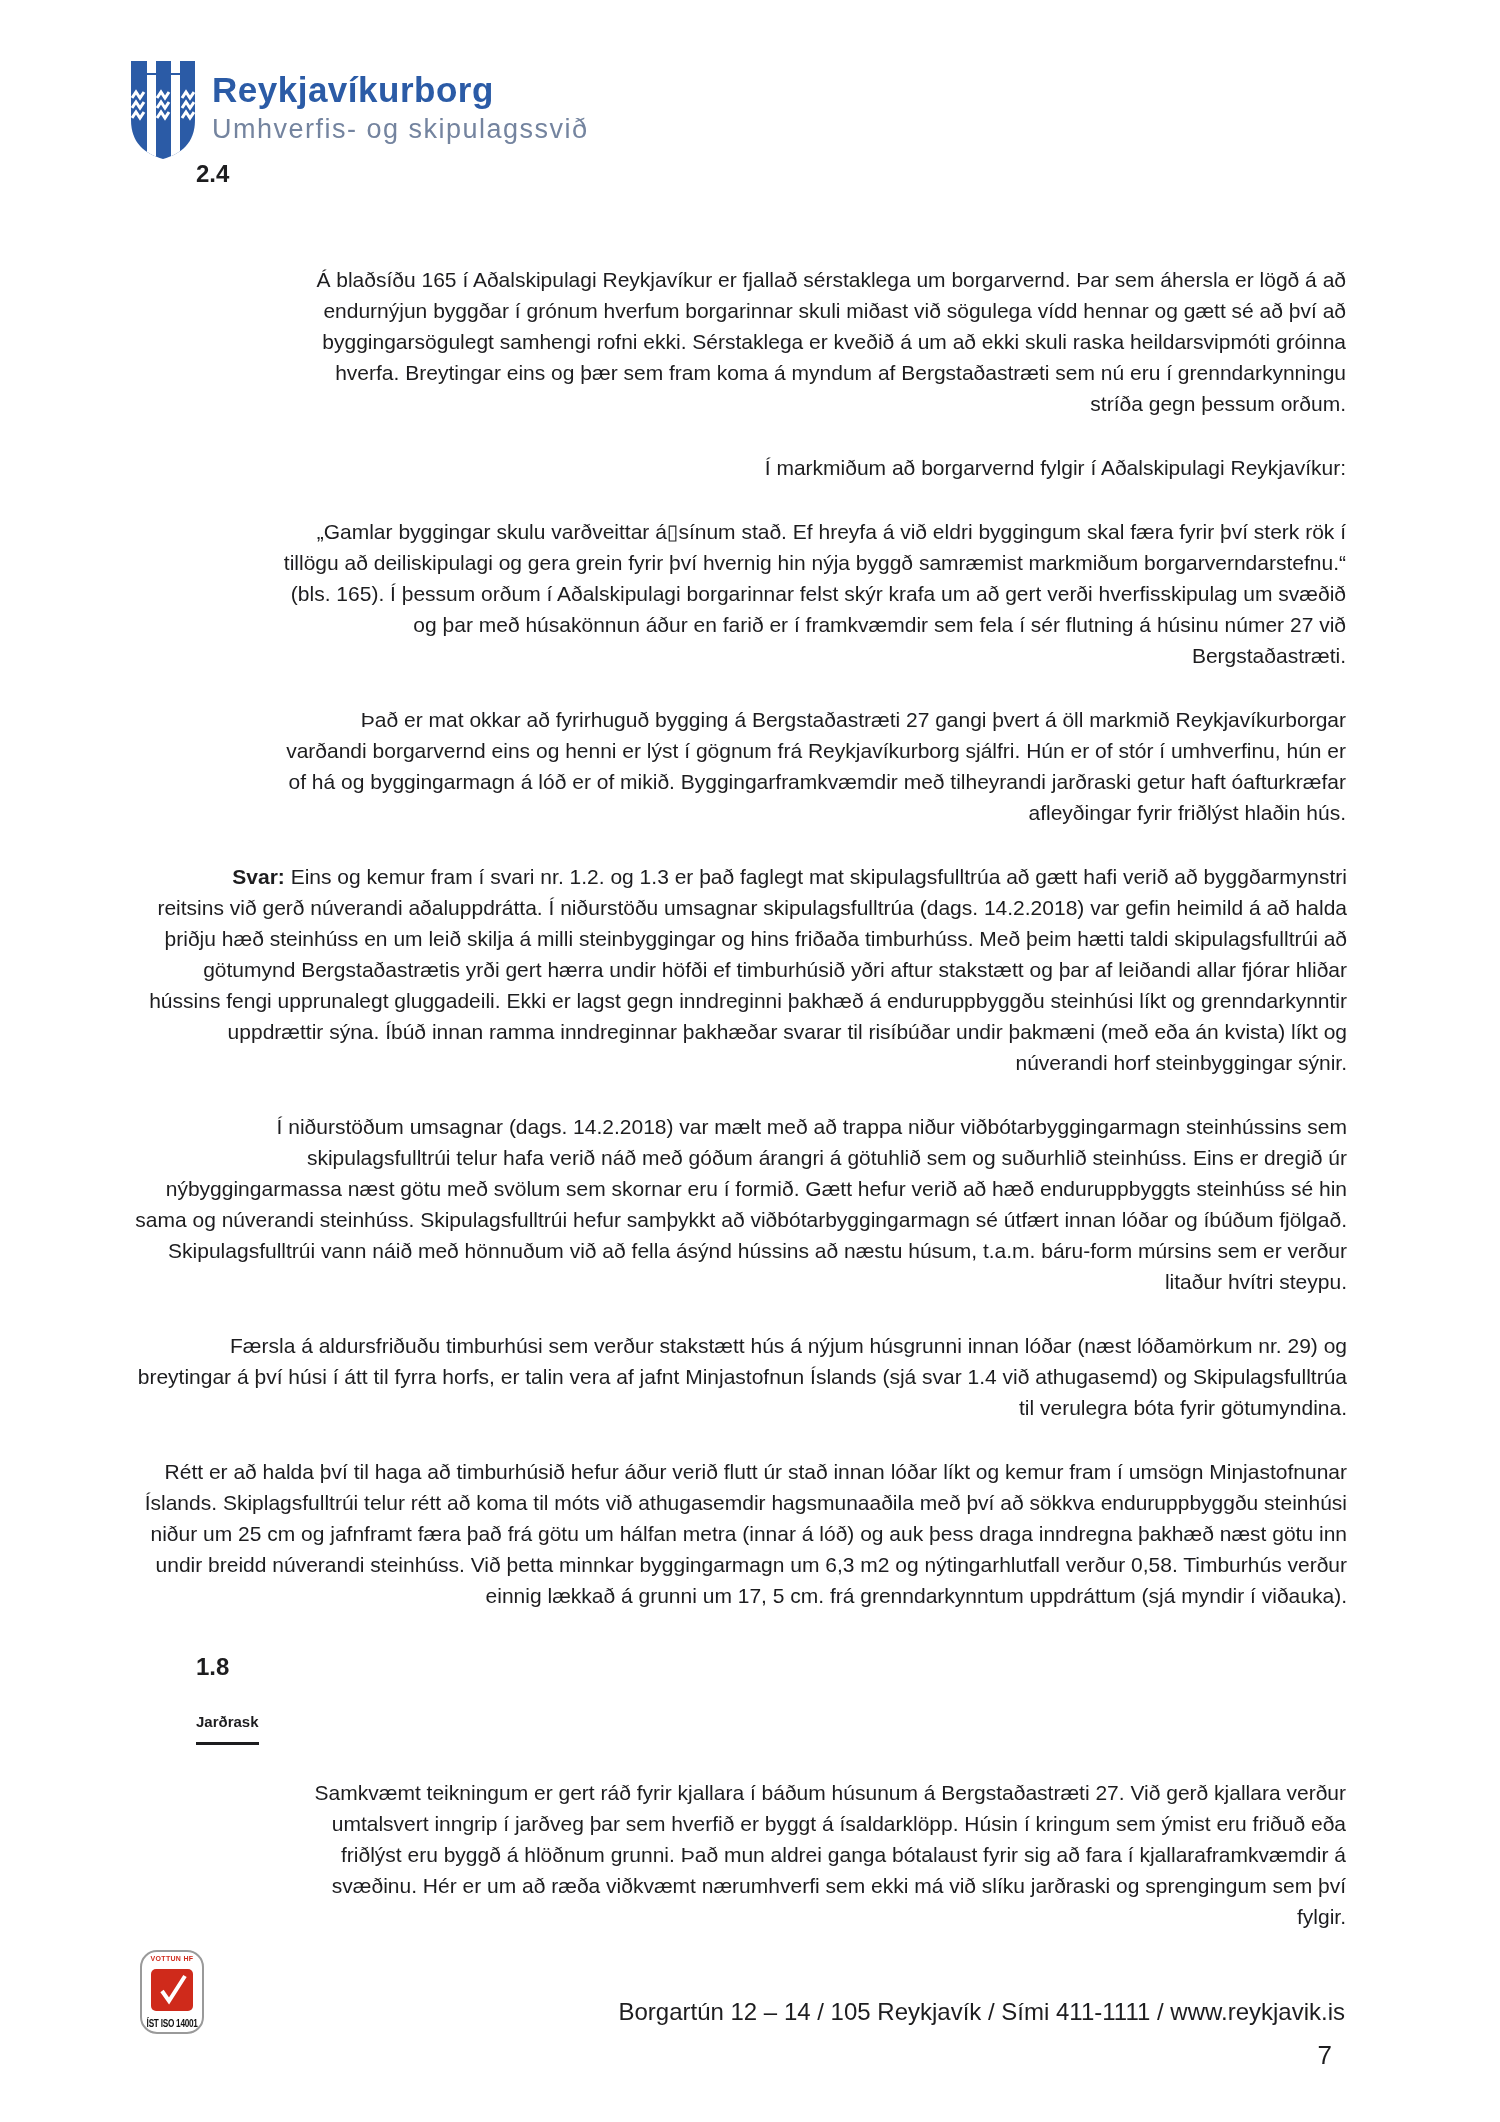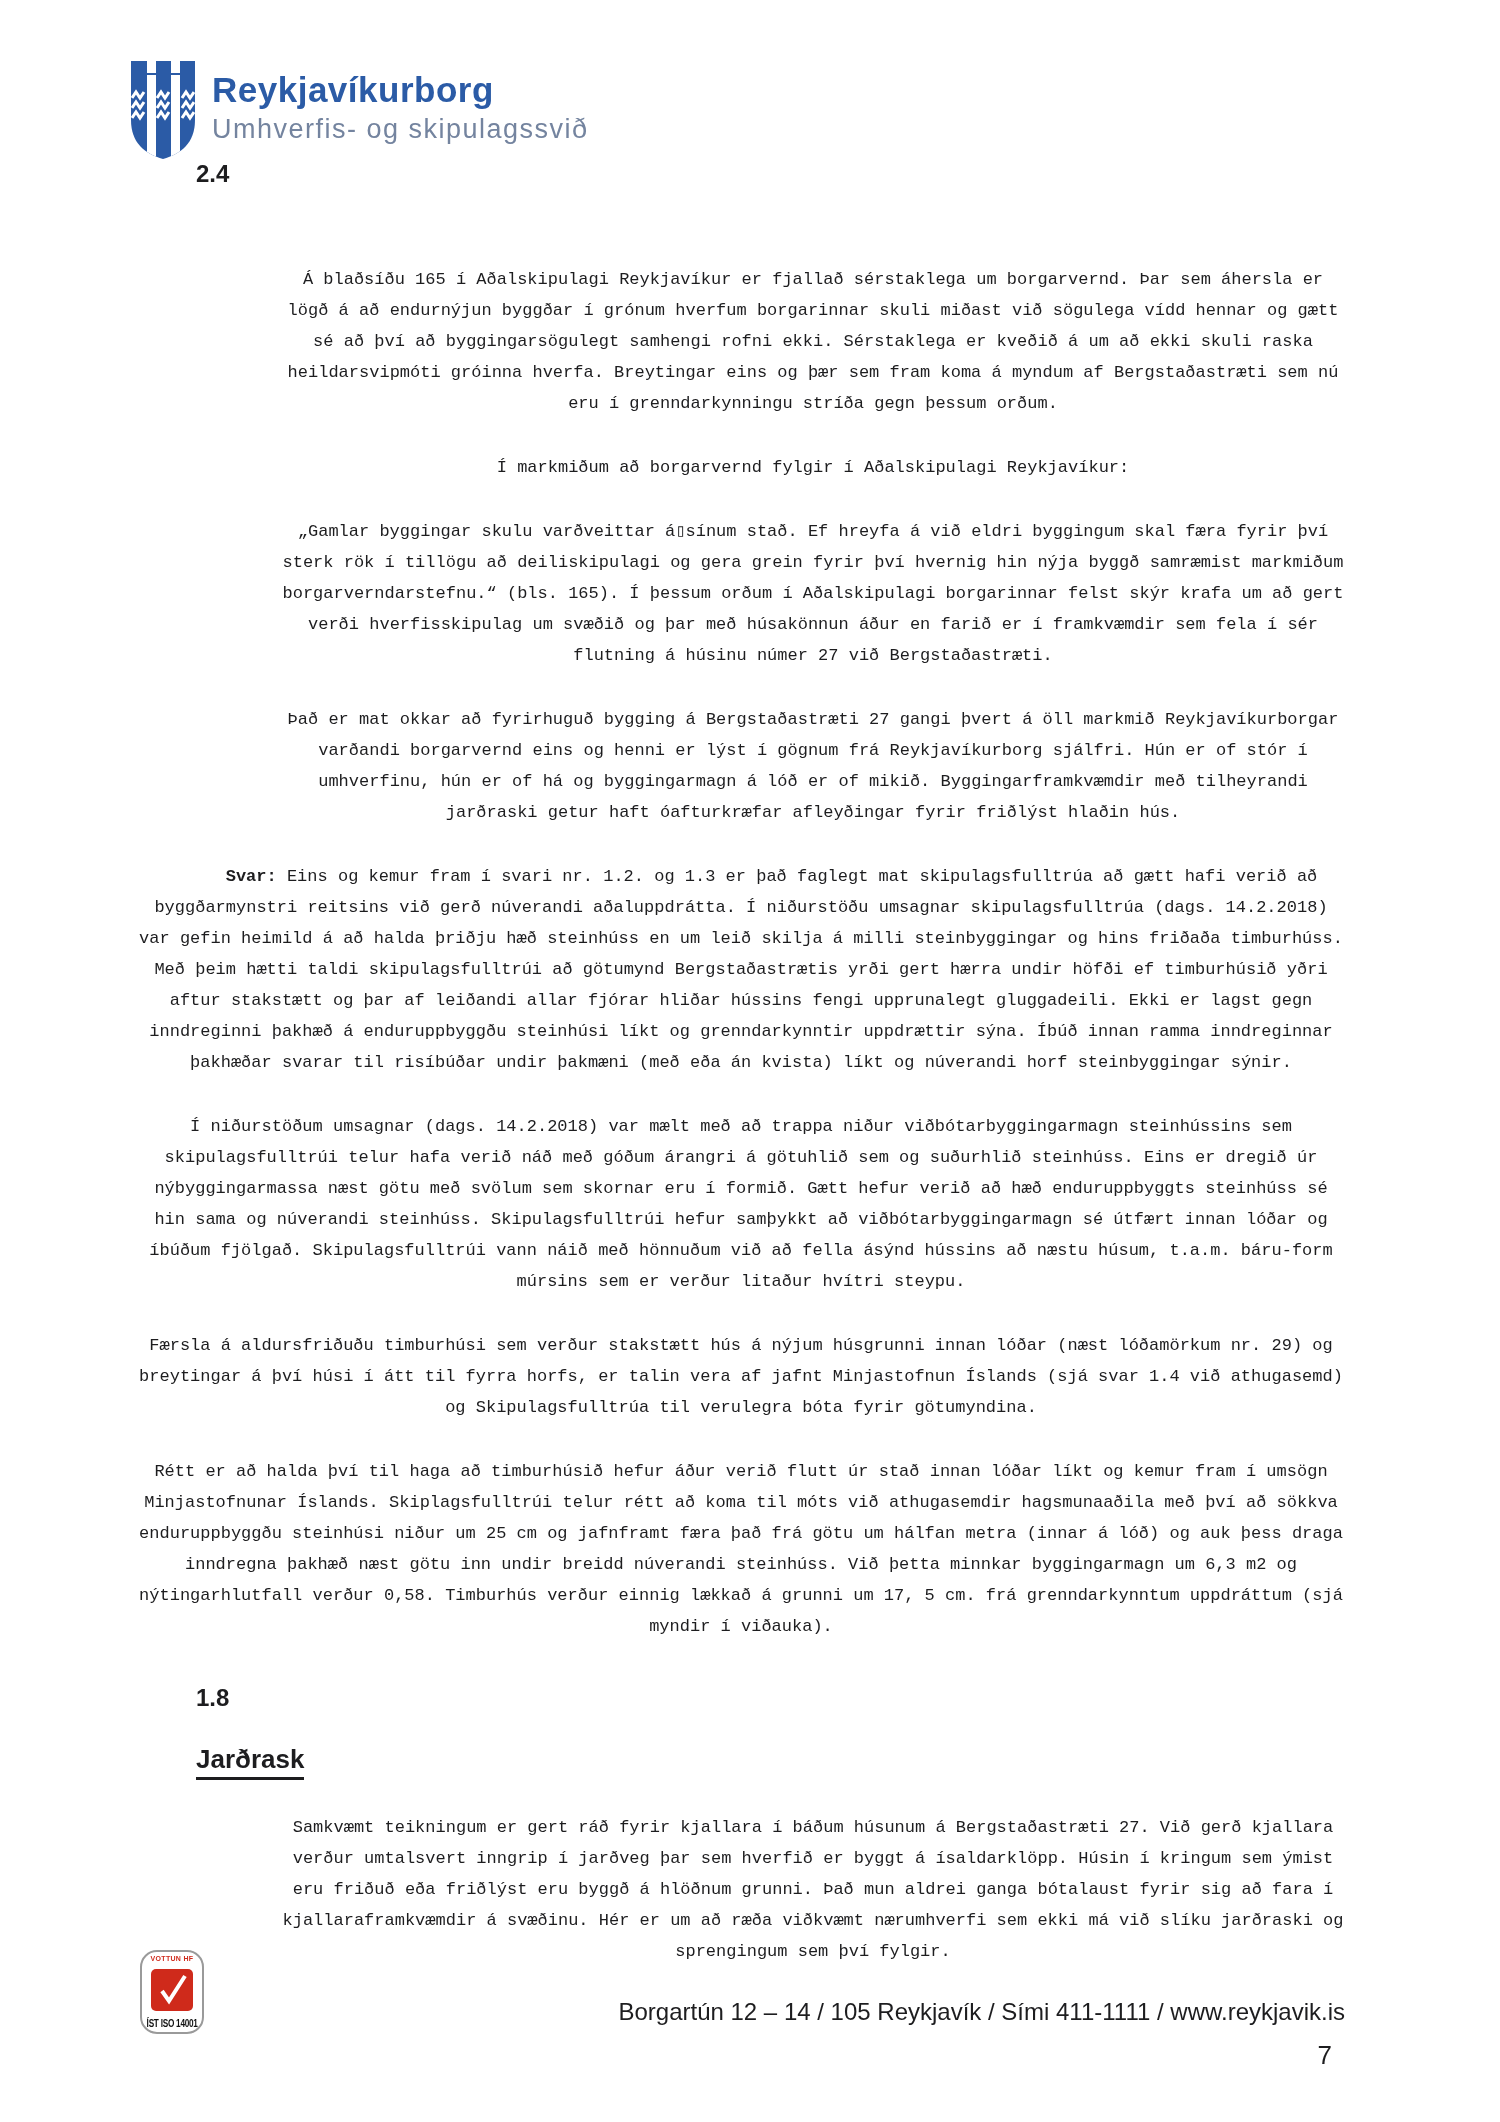--- a/index.html
+++ b/index.html
@@ -20,28 +20,28 @@
   }
   .org-dept {
     font-size: 27px; color: #74849f; letter-spacing: 1.5px; margin-top: 4px;
   }
 
   
   .content { position: absolute; left: 135px; top: 160px; width: 1212px; }
   .section-number { font-size: 24px; font-weight: bold; margin-left: 61px; }
   .sec17 { margin-bottom: 76px; }
   .indent-block { margin-left: 145px; width: 1066px; }
-  p.doc { font-size: 17px; line-height: 31px; margin-bottom: 33px; text-align: center; font-family: Liberation Mono, monospace; }
+  p.doc { font-size: 21px; line-height: 31px; margin-bottom: 33px; text-align: right; }
   .answer-block { width: 1212px; }
   .answer-first { text-indent: 61px; }
   .answer-label { font-weight: bold; }
   .sec18 { margin-top: 42px; margin-bottom: 32px; }
   .sub-heading {
-    font-size: 26px; font-weight: bold; margin-left: 61px; margin-bottom: 32px;
-    display: inline-block; border-bottom: 3px solid #1d1d1f; padding-bottom: 2px;
+    font-size: 15px; font-weight: bold; margin-left: 61px; margin-bottom: 32px;
+    display: inline-block; border-bottom: 3px solid #1d1d1f; padding-bottom: 12px;
   }
   .sub-heading-row { margin-left: 0; }
 
   
   .cert {
     position: absolute; left: 140px; top: 1950px;
     width: 64px; height: 84px;
     border: 2px solid #9a9a9a; border-radius: 17px; background: #fff;
     display: flex; flex-direction: column; align-items: center; justify-content: space-between;
     padding: 3px 2px;

